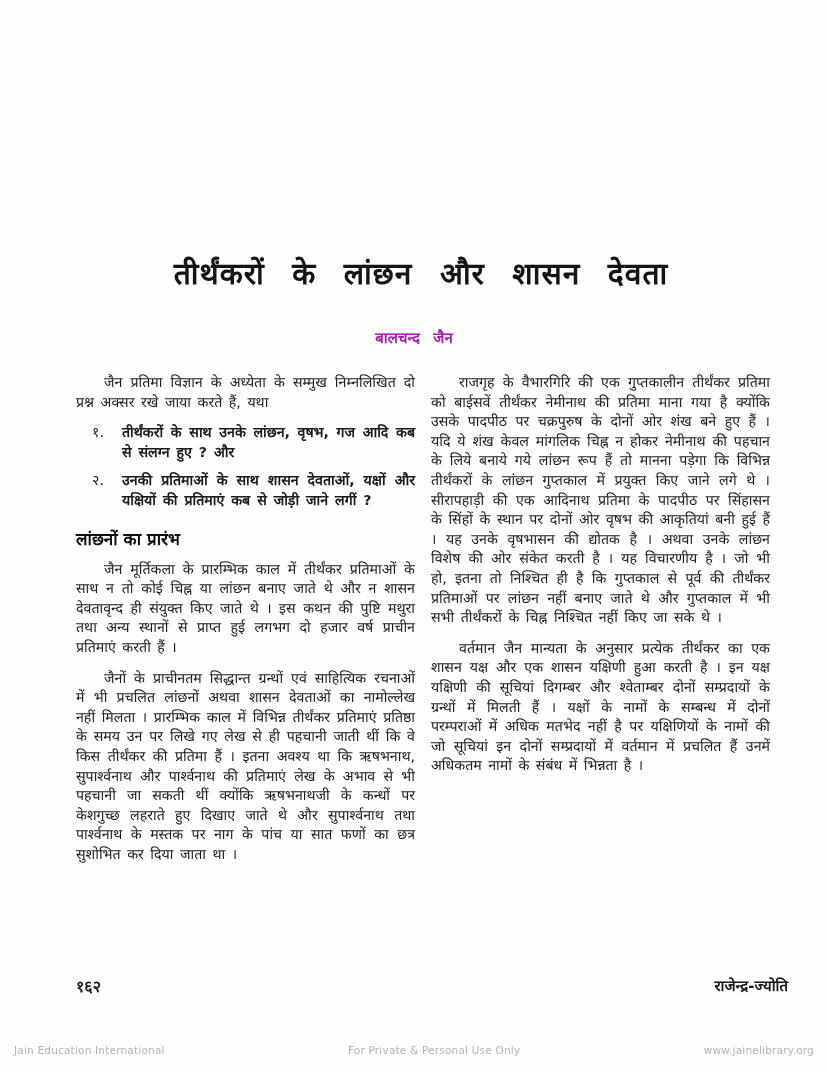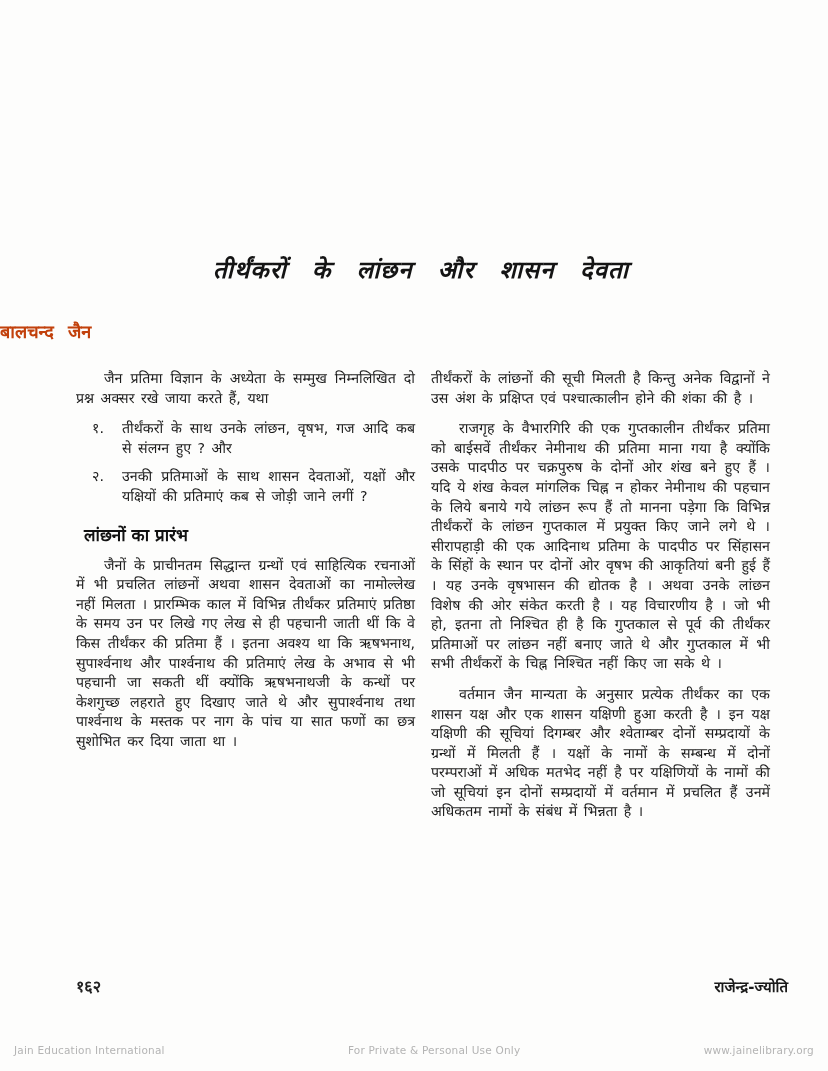--- a/index.html
+++ b/index.html
@@ -14,33 +14,33 @@
     height: 1071px;
     margin: 0 auto;
     background: #fdfdfc;
     color: #1c1c1c;
     overflow: hidden;
     box-sizing: border-box;
   }
   .title {
     margin: 252px 0 0 14px;
     text-align: center;
-    font-size: 24px;
+    font-size: 30px;
     font-weight: bold;
     letter-spacing: 1px;
     word-spacing: 16px;
     color: #141414;
-    font-style: italic;
   }
   .author {
     margin-top: 34px;
-    font-size: 18px;
+    text-align: center;
+    font-size: 15px;
     font-weight: bold;
     word-spacing: 8px;
-    color: #c2410c;
+    color: #a21caf;
   }
   .columns {
     display: flex;
     gap: 16px;
     padding: 26px 58px 0 76px;
     box-sizing: border-box;
   }
   .col {
     flex: 1 1 0;
     min-width: 0;
@@ -60,37 +60,38 @@
     line-height: 19.6px;
   }
   .qnum {
     flex: 0 0 30px;
     font-weight: normal;
   }
   .qtext {
     flex: 1;
     text-align: justify;
     word-spacing: 2px;
+    font-weight: bold;
   }
   .subhead {
-    margin: 16px 0 10px 8px;
+    margin: 16px 0 10px 0;
     font-size: 17px;
     font-weight: bold;
     color: #111;
   }
   .bottom-row {
     position: absolute;
     left: 0;
     top: 975px;
     width: 828px;
     padding: 0 40px 0 76px;
     box-sizing: border-box;
     display: flex;
     justify-content: space-between;
-    align-items: center;
+    align-items: flex-start;
     gap: 24px;
   }
   .page-num {
     font-size: 16px;
     font-weight: bold;
     color: #222;
   }
   .journal {
     font-size: 15px;
     font-weight: bold;
@@ -131,25 +132,25 @@
         <span class="qtext">तीर्थंकरों के साथ उनके लांछन, वृषभ, गज आदि कब से संलग्न हुए ? और</span>
       </div>
 
       <div class="qitem">
         <span class="qnum">२.</span>
         <span class="qtext">उनकी प्रतिमाओं के साथ शासन देवताओं, यक्षों और यक्षियों की प्रतिमाएं कब से जोड़ी जाने लगीं ?</span>
       </div>
 
       <h2 class="subhead">लांछनों का प्रारंभ</h2>
 
+      <p class="para indent">जैन मूर्तिकला के प्रारम्भिक काल में तीर्थंकर प्रतिमाओं के साथ न तो कोई चिह्न या लांछन बनाए जाते थे और न शासन देवतावृन्द ही संयुक्त किए जाते थे । इस कथन की पुष्टि मथुरा तथा अन्य स्थानों से प्राप्त हुई लगभग दो हजार वर्ष प्राचीन प्रतिमाएं करती हैं ।</p>
       <p class="para indent">जैनों के प्राचीनतम सिद्धान्त ग्रन्थों एवं साहित्यिक रचनाओं में भी प्रचलित लांछनों अथवा शासन देवताओं का नामोल्लेख नहीं मिलता ।  प्रारम्भिक काल में विभिन्न तीर्थंकर प्रतिमाएं प्रतिष्ठा के समय उन पर लिखे गए लेख से ही पहचानी जाती थीं कि वे किस तीर्थंकर की प्रतिमा हैं ।  इतना अवश्य था कि ऋषभनाथ, सुपार्श्वनाथ और पार्श्वनाथ की प्रतिमाएं लेख के अभाव से भी पहचानी जा सकती थीं क्योंकि ऋषभनाथजी के कन्धों पर केशगुच्छ लहराते हुए दिखाए जाते थे और सुपार्श्वनाथ तथा पार्श्वनाथ के मस्तक पर नाग के पांच या सात फणों का छत्र सुशोभित कर दिया जाता था ।</p>
     </div>
 
     <div class="col">
-      <p class="para">तीर्थंकरों  के लांछनों की सूची मिलती है किन्तु अनेक विद्वानों ने उस अंश के प्रक्षिप्त एवं पश्चात्कालीन होने की शंका की है ।</p>
       <p class="para indent">राजगृह के वैभारगिरि की एक गुप्तकालीन तीर्थंकर प्रतिमा को बाईसवें तीर्थंकर नेमीनाथ की प्रतिमा माना गया है क्योंकि उसके पादपीठ पर चक्रपुरुष के दोनों ओर शंख बने हुए हैं ।  यदि ये शंख केवल मांगलिक चिह्न न होकर नेमीनाथ की पहचान के लिये बनाये गये लांछन रूप हैं तो मानना पड़ेगा कि विभिन्न तीर्थंकरों के लांछन गुप्तकाल में प्रयुक्त किए जाने लगे थे ।  सीरापहाड़ी की एक आदिनाथ प्रतिमा के पादपीठ पर सिंहासन के सिंहों के स्थान पर दोनों ओर वृषभ की आकृतियां बनी हुई हैं । यह उनके वृषभासन की द्योतक है ।  अथवा उनके लांछन विशेष की ओर संकेत करती है ।  यह विचारणीय है ।  जो भी हो, इतना तो निश्चित ही है कि गुप्तकाल से पूर्व की तीर्थंकर प्रतिमाओं पर लांछन नहीं बनाए जाते थे और गुप्तकाल में भी सभी तीर्थंकरों के चिह्न निश्चित नहीं किए जा सके थे ।</p>
 
 
       <p class="para indent">वर्तमान जैन मान्यता के अनुसार प्रत्येक तीर्थंकर का एक शासन यक्ष और एक शासन यक्षिणी हुआ करती है ।  इन यक्ष यक्षिणी की सूचियां दिगम्बर और श्वेताम्बर दोनों सम्प्रदायों के ग्रन्थों में मिलती हैं । यक्षों के नामों के सम्बन्ध में दोनों परम्पराओं में अधिक मतभेद नहीं है पर यक्षिणियों के नामों की जो सूचियां इन दोनों सम्प्रदायों में वर्तमान में प्रचलित हैं उनमें अधिकतम नामों के संबंध में भिन्नता है ।</p>
     </div>
 
   </div>
 
   <div class="bottom-row">
     <span class="page-num">१६२</span>

